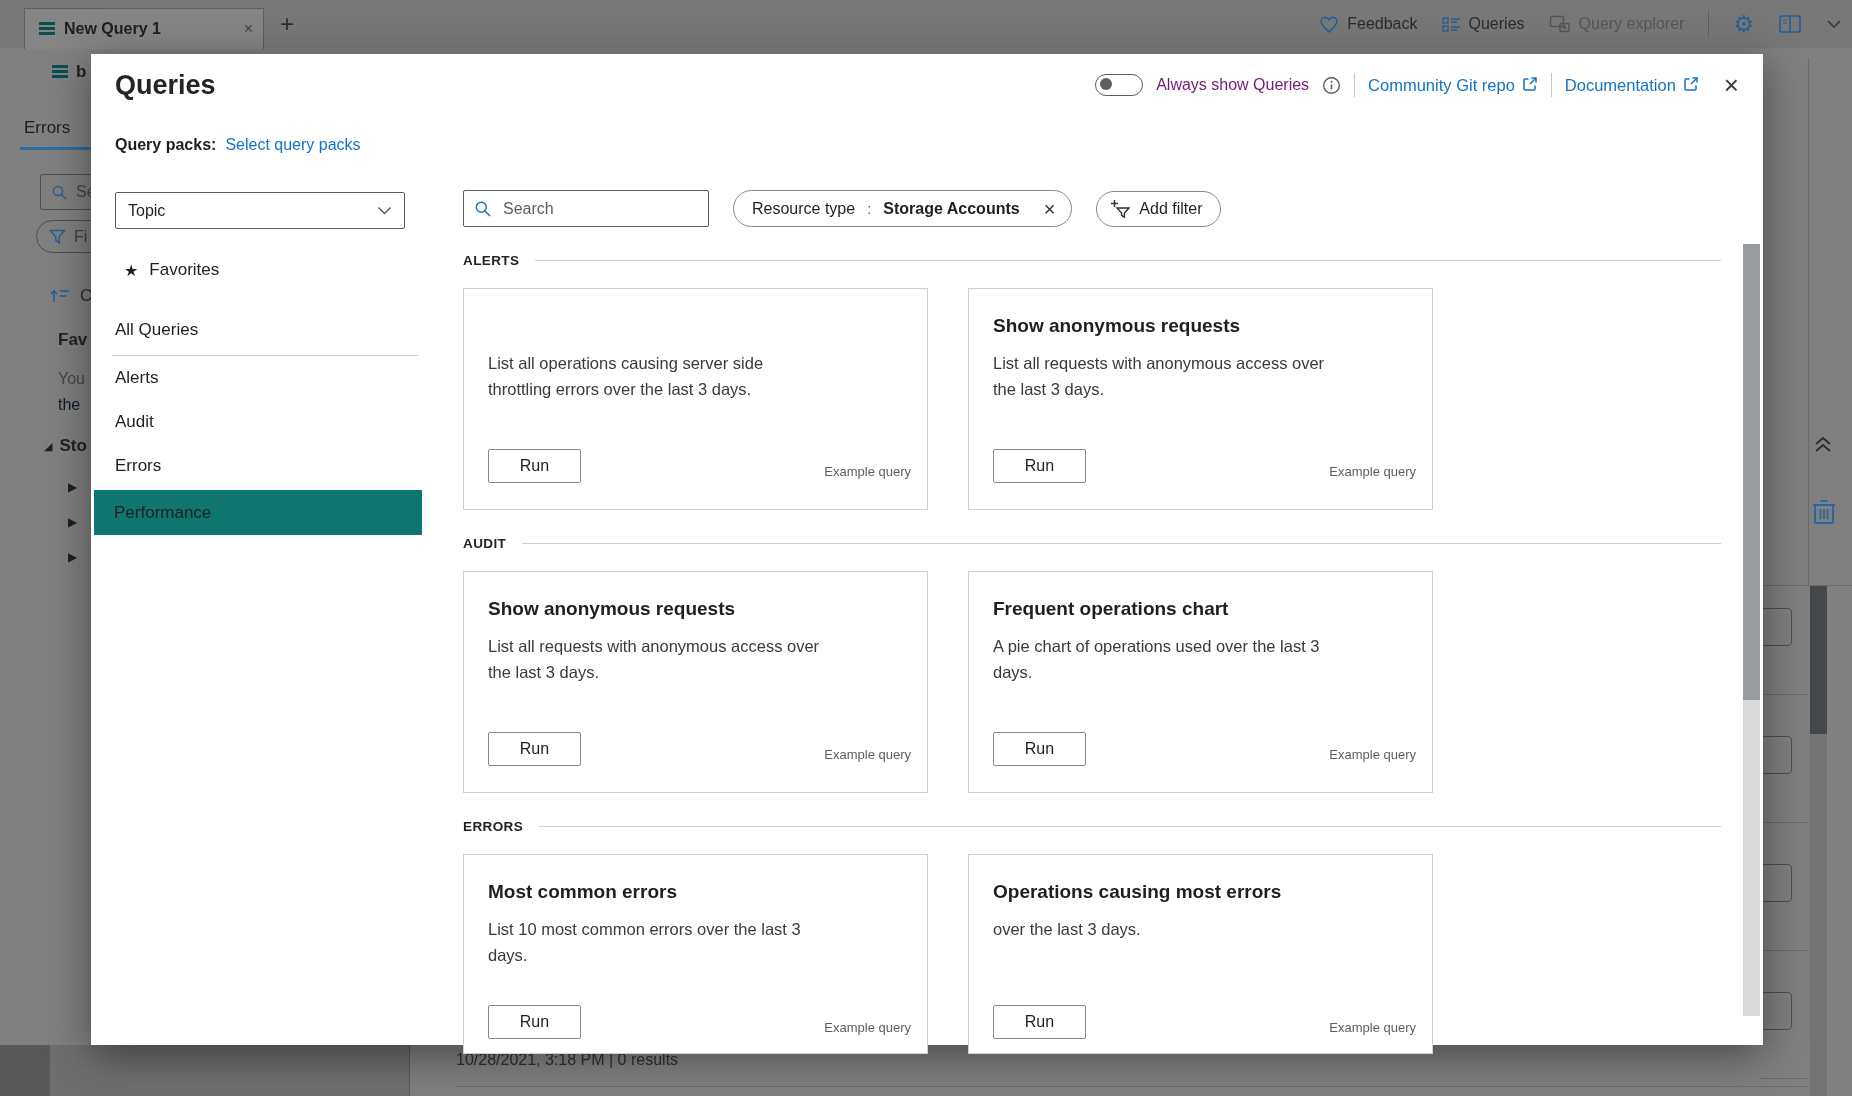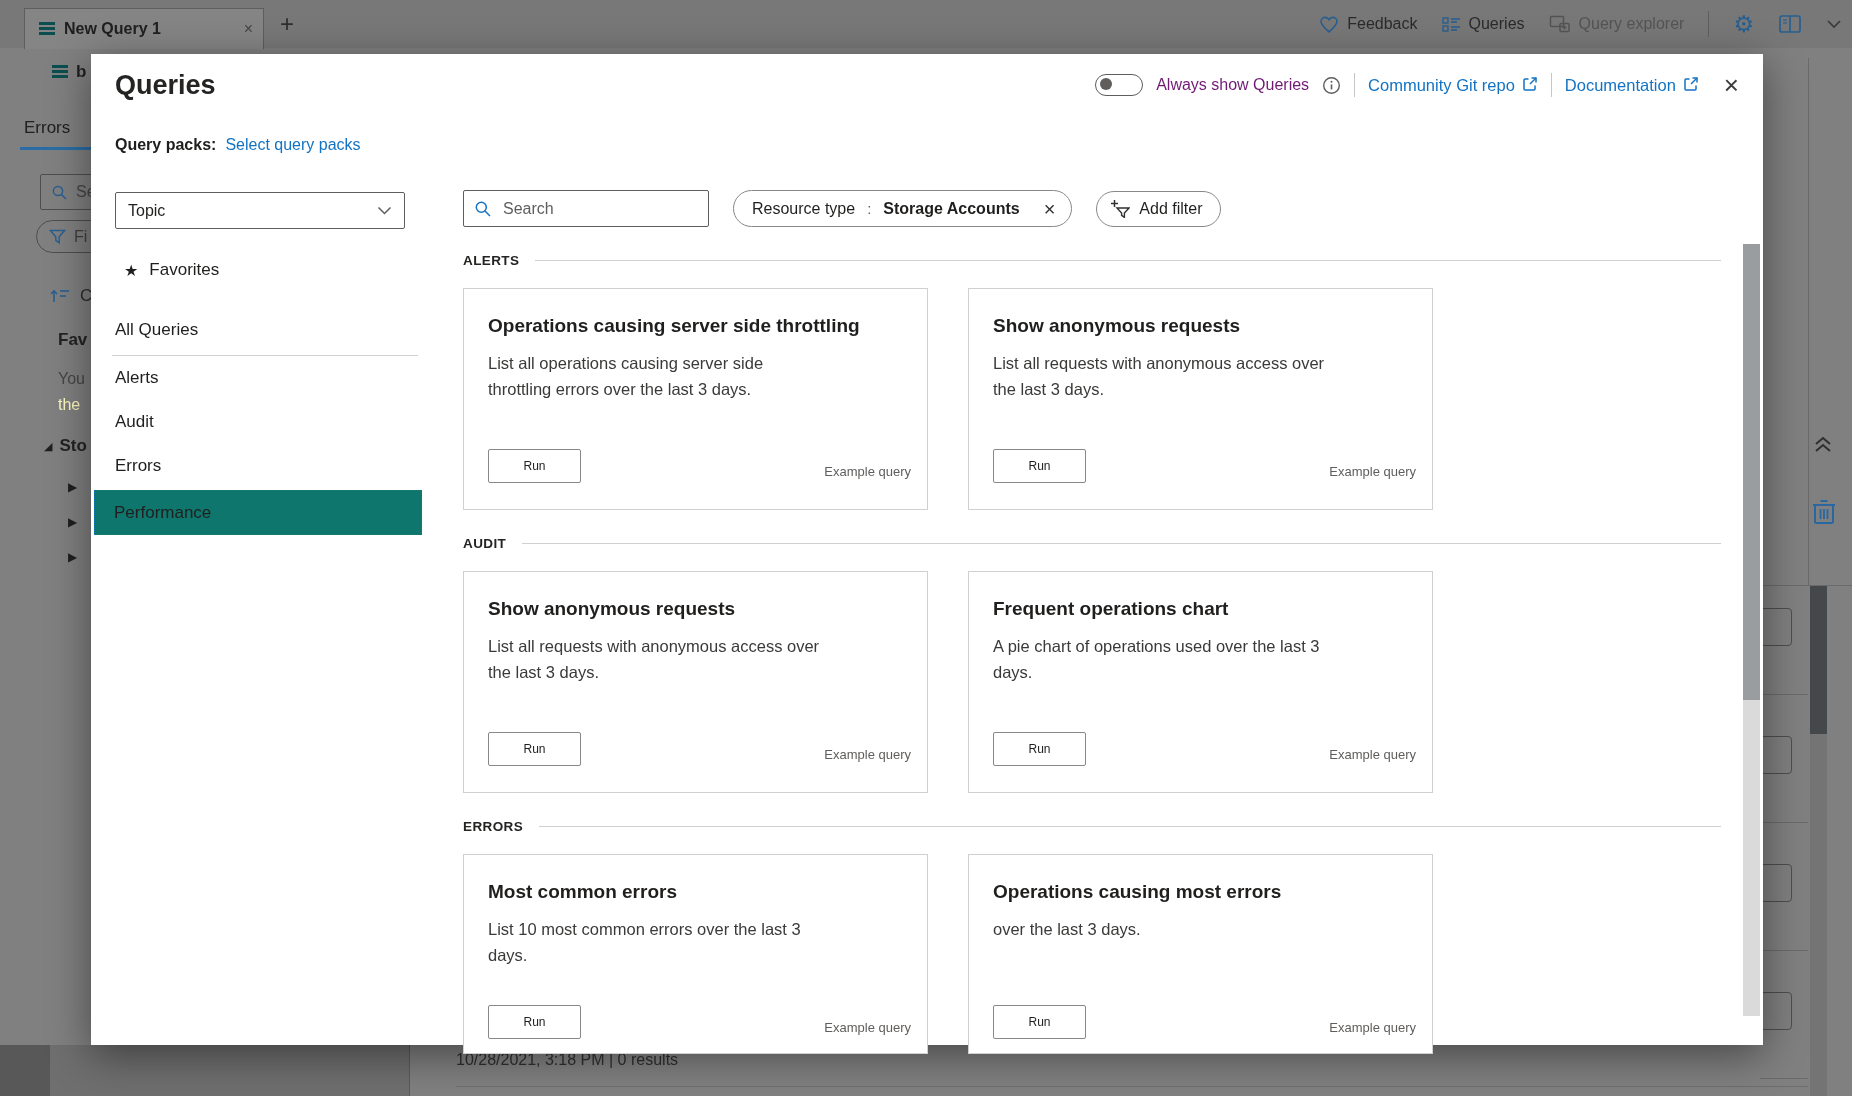--- a/index.html
+++ b/index.html
@@ -35,21 +35,21 @@
   .bg-search{left:40px;top:126px;width:210px;height:36px;border:1.5px solid #4f4e4d;border-radius:2px;
     display:flex;align-items:center;gap:8px;padding-left:10px;box-sizing:border-box;}
   .bg-search span{font-size:16px;color:#454545;}
   .bg-filter{left:36px;top:172px;width:210px;height:33px;border:1.5px solid #4f4e4d;border-radius:17px;
     display:flex;align-items:center;gap:8px;padding-left:12px;box-sizing:border-box;}
   .bg-filter span{font-size:16px;color:#3f3f3f;}
   .bg-group{left:50px;top:238px;display:flex;align-items:center;gap:10px;}
   .bg-group span{font-size:17px;color:#2c2c2c;}
   .bg-fav{left:58px;top:282px;font-size:17px;font-weight:bold;color:#232323;}
   .bg-you{left:58px;top:322px;font-size:16px;color:#464646;}
-  .bg-the{left:58px;top:348px;font-size:16px;color:#fef9c3;}
+  .bg-the{left:58px;top:348px;font-size:16px;color:#0f172a;}
   .bg-sto{left:44px;top:388px;display:flex;align-items:center;gap:7px;}
   .bg-sto .car{font-size:11px;color:#1f1f1f;}
   .bg-sto .lbl{font-size:17px;font-weight:bold;color:#232323;}
   .bg-arrow{font-size:12px;color:#1f1f1f;}
 
   .bg-right{left:1760px;top:48px;width:92px;height:1048px;}
   .bg-right .pane-line{position:absolute;left:48px;top:10px;width:1px;height:527px;background:#6a6a6a;}
   .bg-right .hline{position:absolute;left:0;top:537px;width:92px;height:1px;background:#6a6a6a;}
   .bg-box{position:absolute;left:-8px;width:38px;height:36px;border:1.5px solid #4f4e4d;border-radius:4px;}
   .bg-rowline{position:absolute;left:0;width:48px;height:1px;background:#6a6a6a;}
@@ -110,21 +110,21 @@
   .m-section{margin-top:26px;}
   .sec-head{display:flex;align-items:center;gap:16px;}
   .sec-head .t{font-size:13.5px;font-weight:bold;color:#252423;letter-spacing:0.4px;}
   .sec-head .ln{flex:1;height:1px;background:#d2d0ce;}
   .cards{display:flex;gap:40px;margin-top:20px;}
   .card{width:465px;height:222px;border:1px solid #d2d0ce;position:relative;background:#fff;box-sizing:border-box;}
   .card.short{height:200px;}
   .card .ct{position:absolute;left:24px;top:26px;font-size:19px;font-weight:600;color:#201f1e;}
   .card .cd{position:absolute;left:24px;top:62px;font-size:16.5px;color:#3b3a39;line-height:1.55;white-space:nowrap;}
   .run{position:absolute;left:24px;bottom:26px;width:93px;height:34px;border:1px solid #8a8886;border-radius:2px;
-    background:#fff;font-size:12px;color:#201f1e;cursor:pointer;font-family:inherit;margin-top:32px;}
+    background:#fff;font-size:16px;color:#201f1e;cursor:pointer;font-family:inherit;margin-top:32px;}
   .card.short .run{bottom:14px;}
   .example{position:absolute;right:16px;bottom:30px;font-size:13px;color:#605e5c;margin-left:16px;}
   .card.short .example{bottom:18px;}
 
   .m-scroll-track{left:1652px;top:190px;width:17px;height:772px;background:#dadada;}
   .m-scroll-thumb{left:0;top:0;width:17px;height:456px;background:#9a9da0;position:absolute;}
 </style>
 </head>
 <body>
 
@@ -343,21 +343,20 @@
       </button>
     </div>
 
     <div class="m-section">
       <div class="sec-head">
         <span class="t">ALERTS</span>
         <span class="ln"></span>
       </div>
       <div class="cards">
         <div class="card">
-          <div class="ct">Operations causing server side throttling</div>
           <div class="cd">
             <div>List all operations causing server side</div>
             <div>throttling errors over the last 3 days.</div>
           </div>
           <button class="run">Run</button>
           <span class="example">Example query</span>
         </div>
         <div class="card">
           <div class="ct">Show anonymous requests</div>
           <div class="cd">

